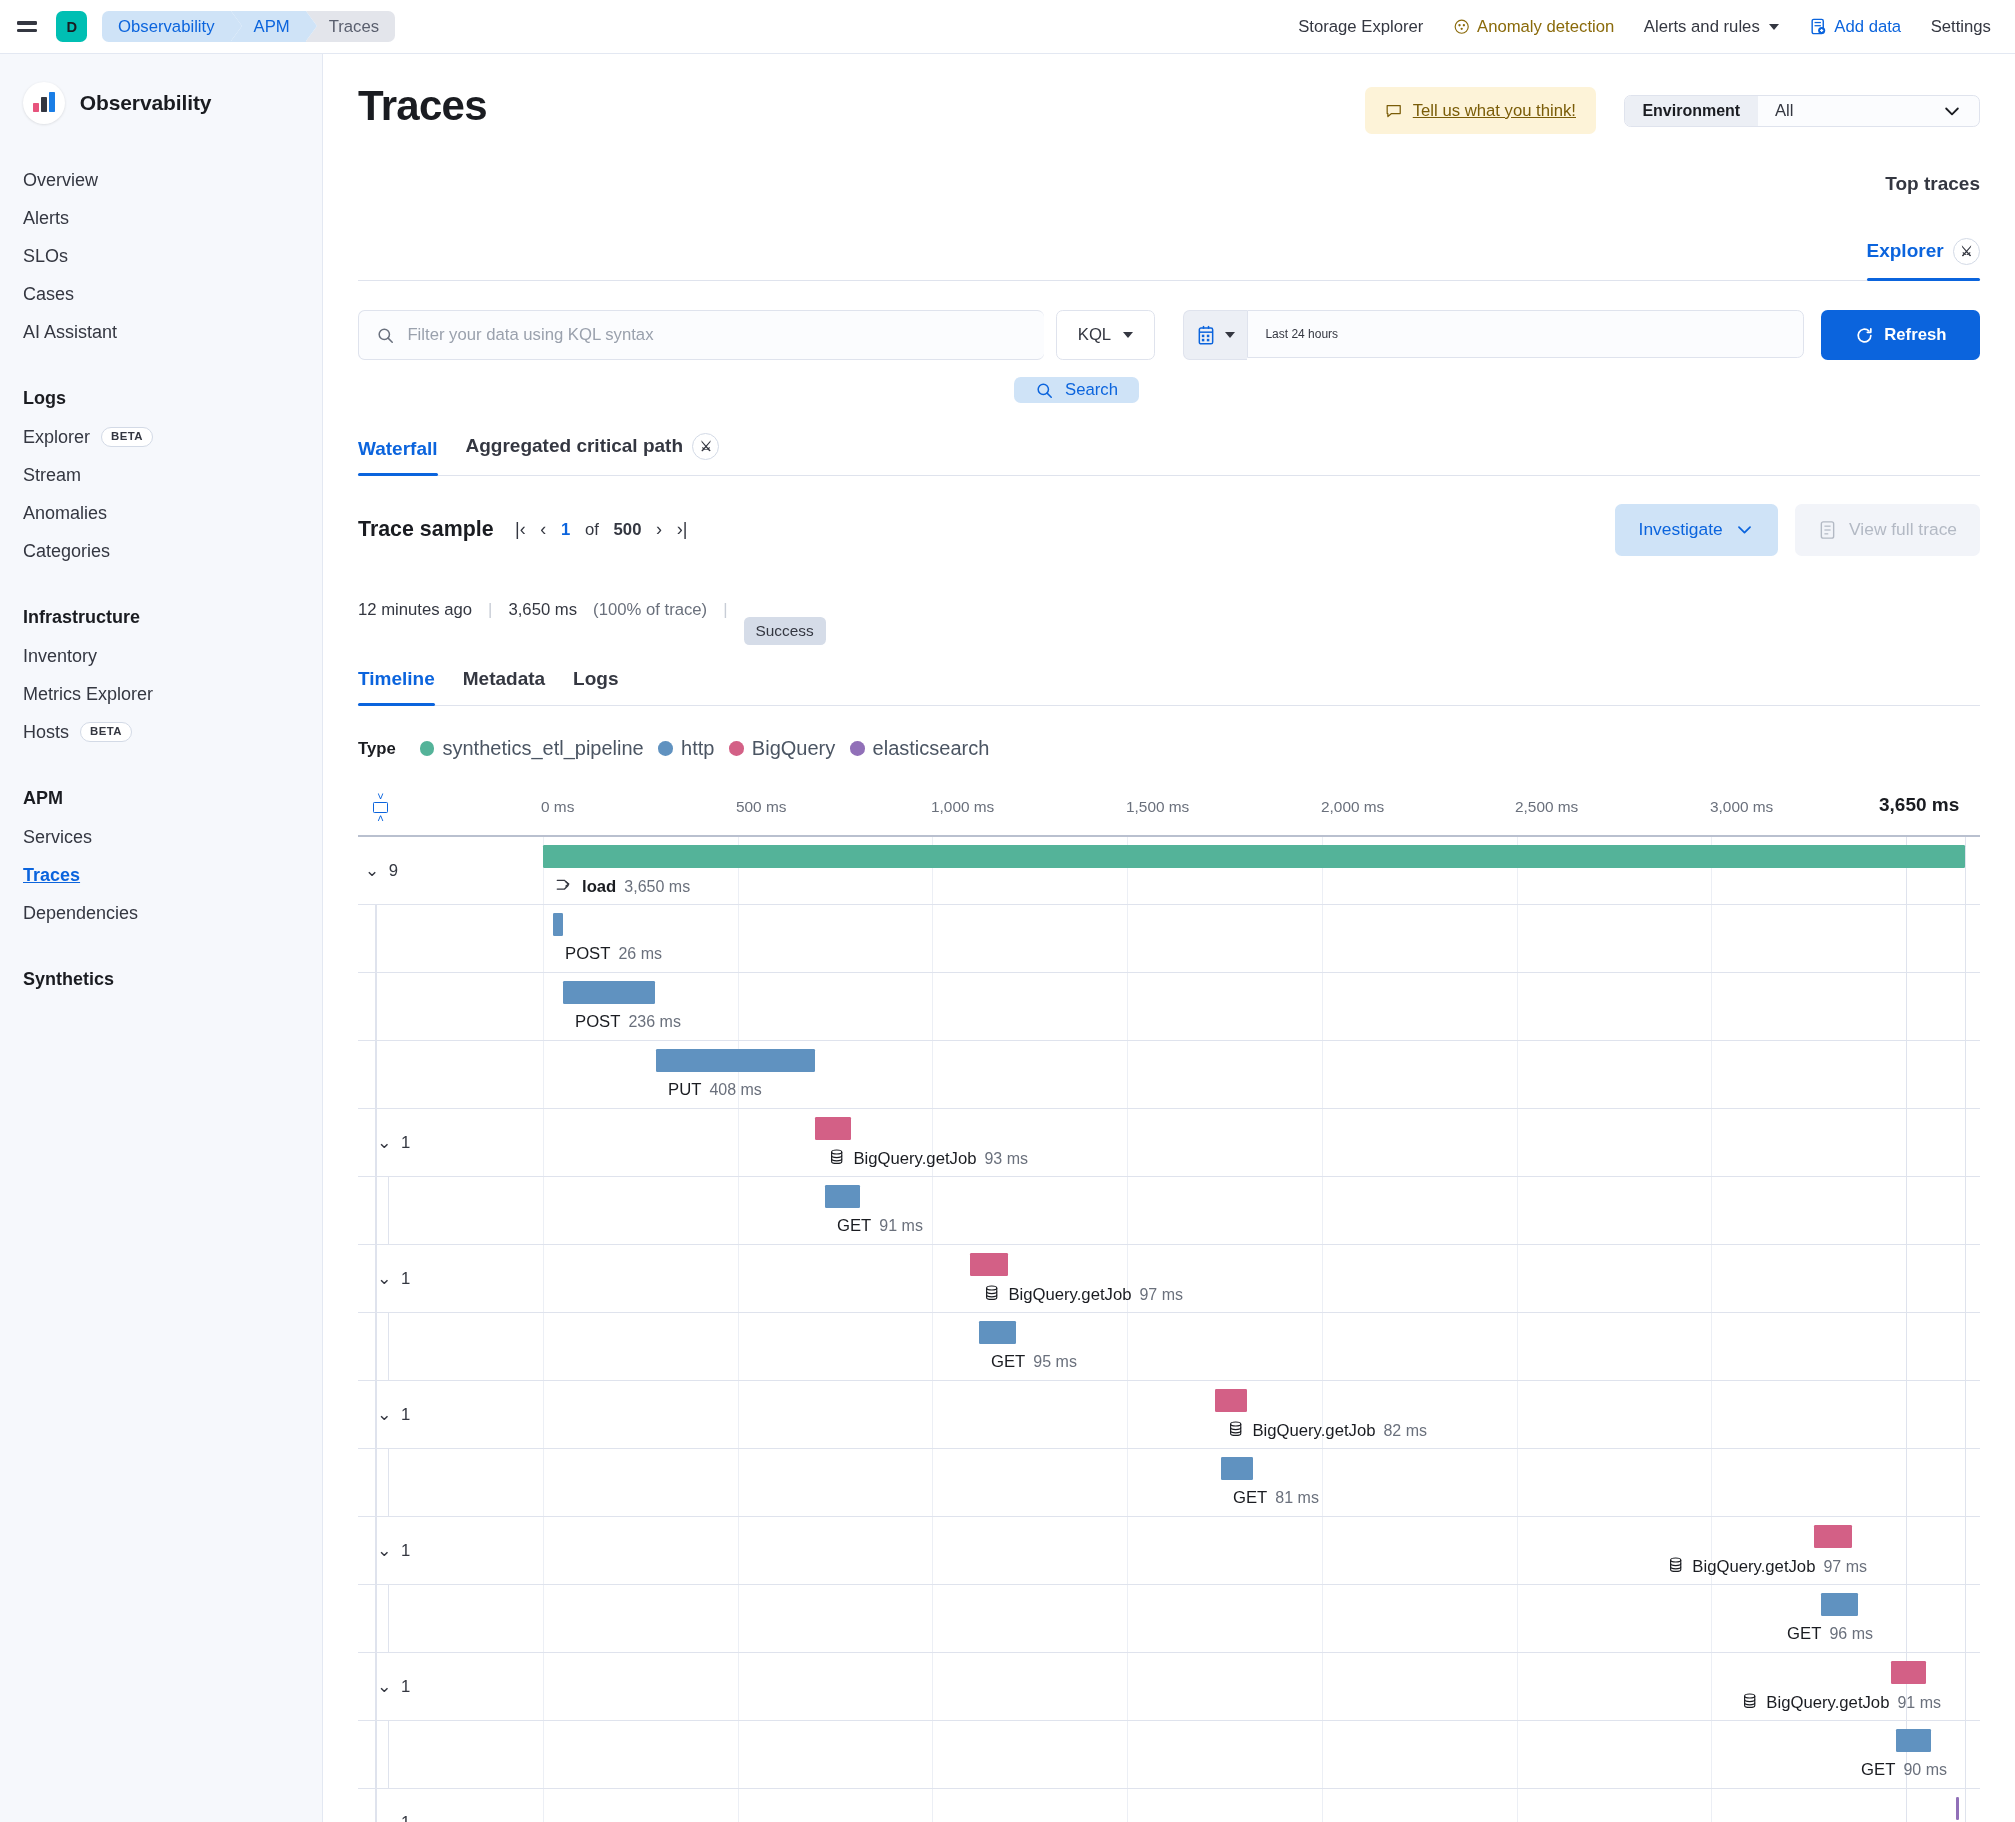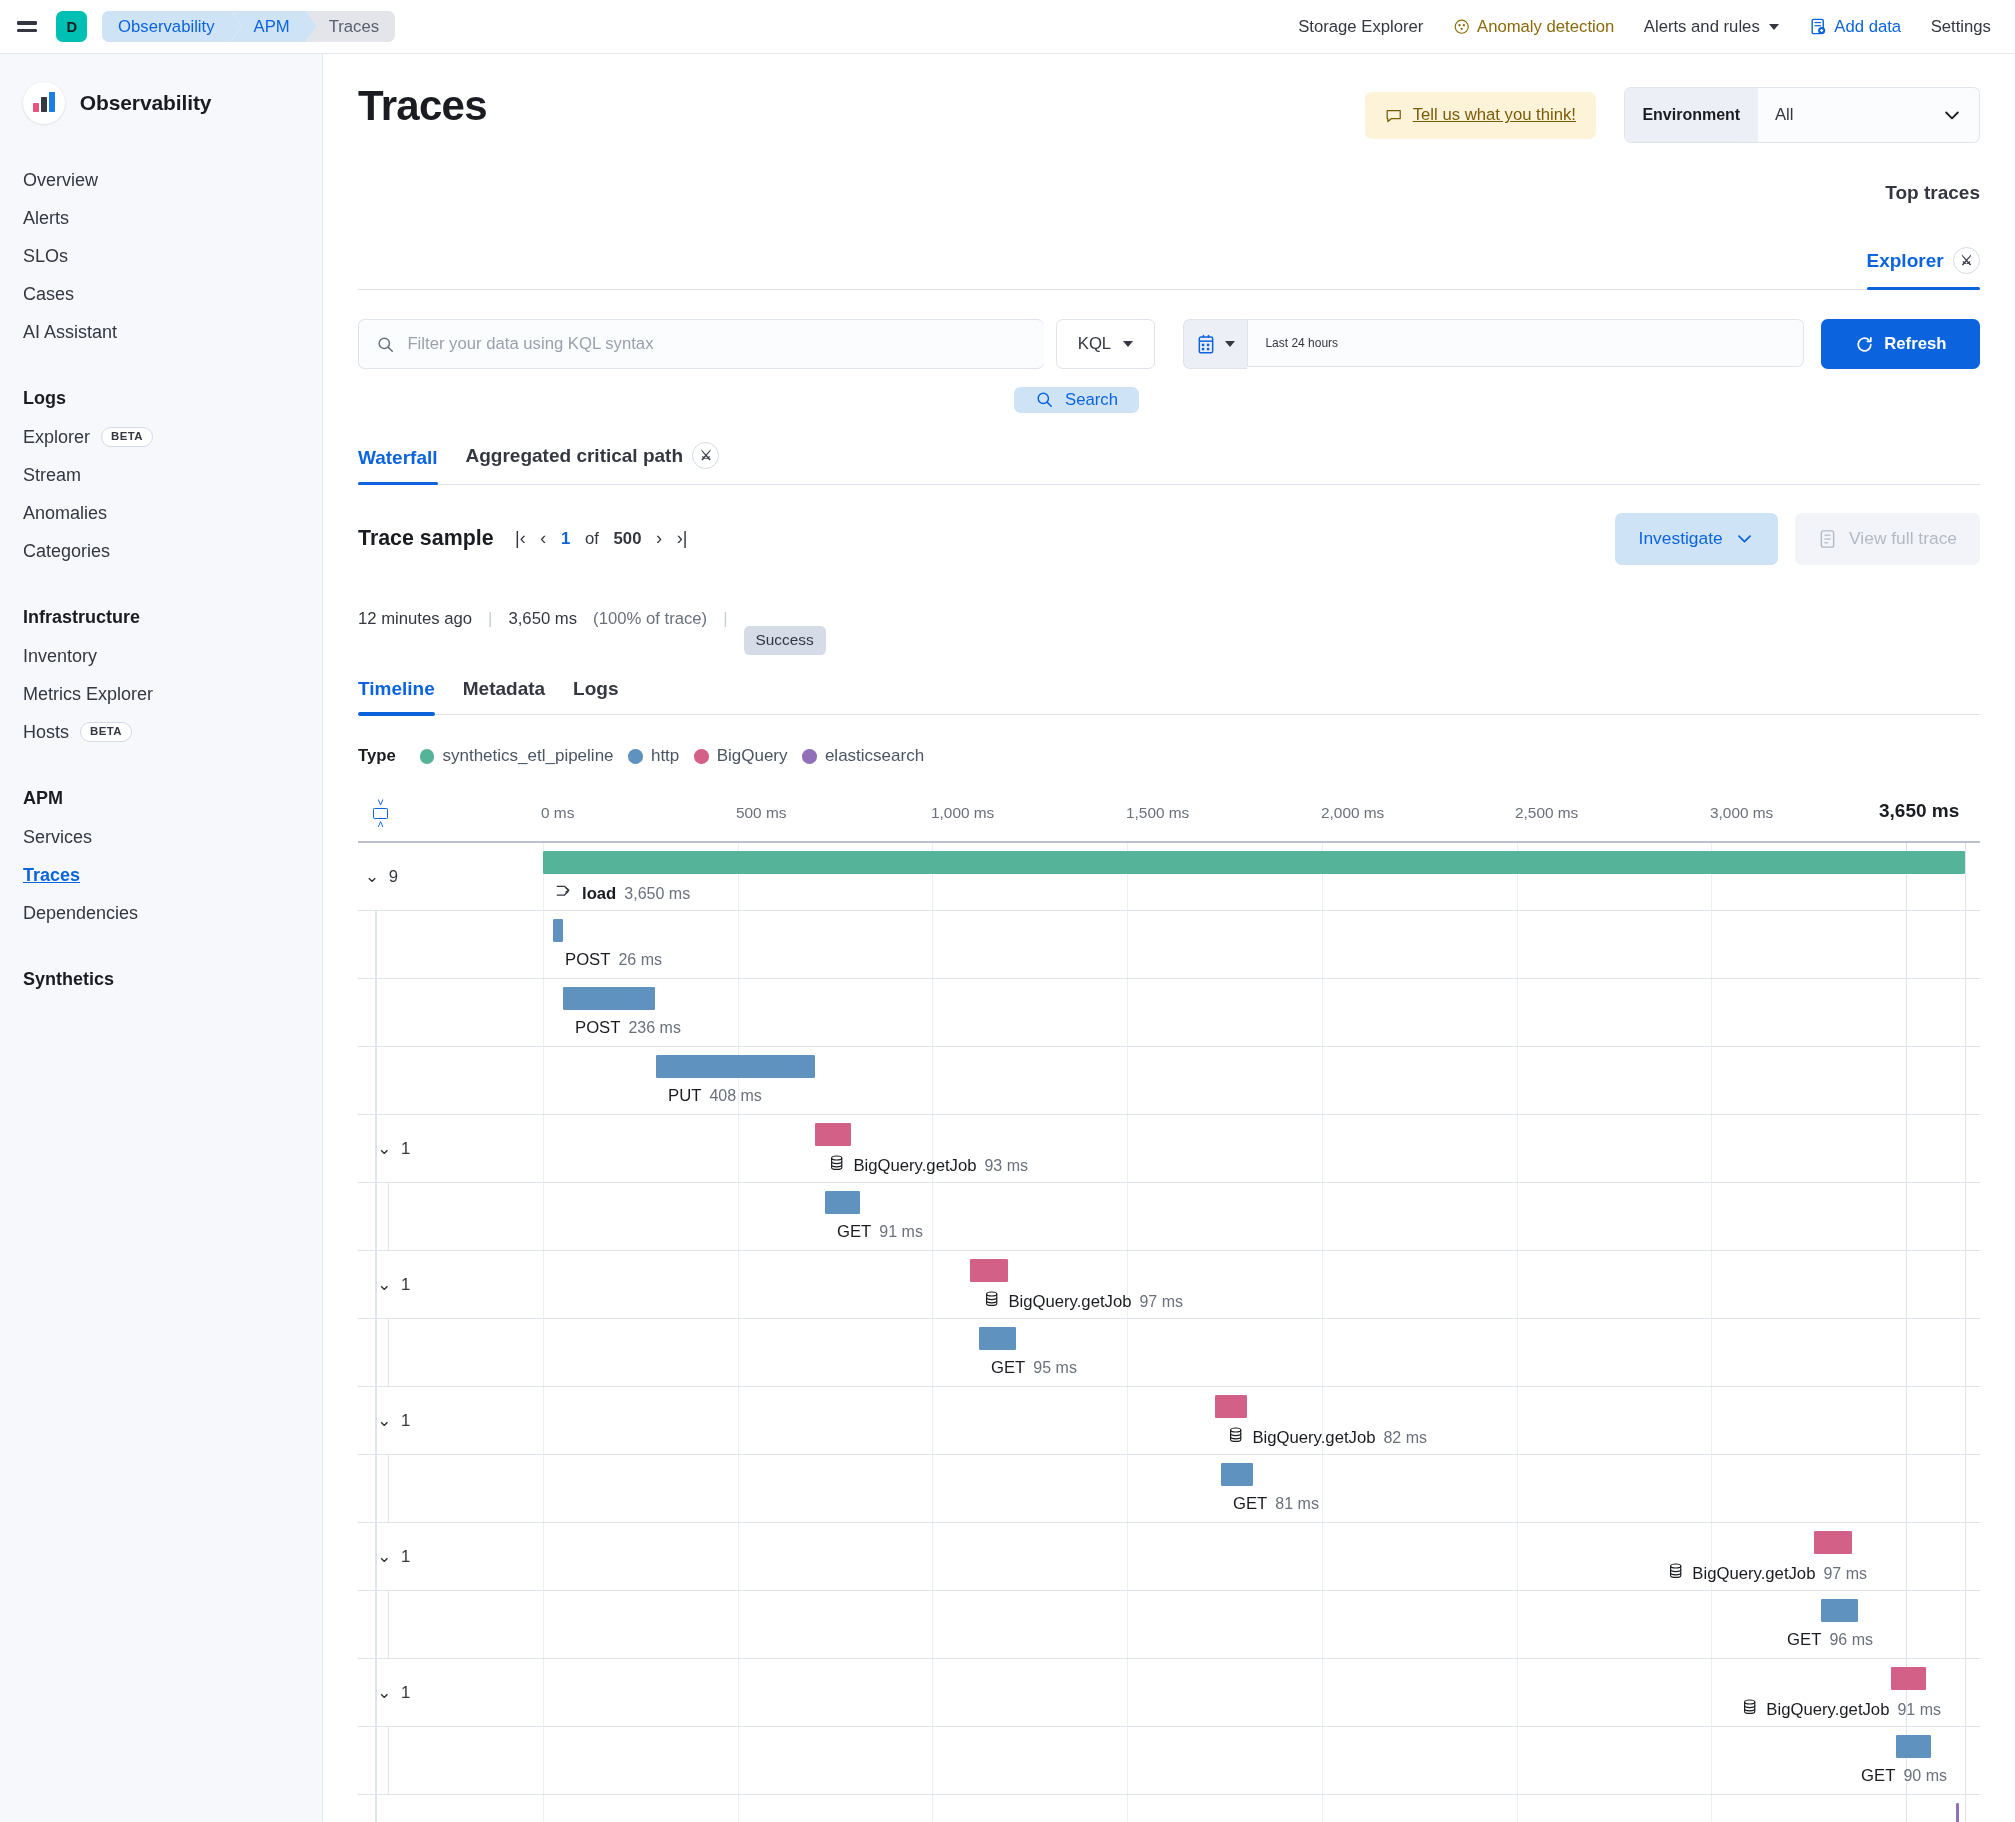--- a/index.html
+++ b/index.html
@@ -100,21 +100,21 @@
 
   .page-head { display: flex; align-items: flex-start; padding-top: 28px; }
   .page-title { font-size: 42px; font-weight: 700; letter-spacing: -0.7px; color:#1a1c21; }
   .head-right { margin-left: auto; display: flex; align-items: center; gap: 28px; padding-top: 5.4px;}
   .feedback {
     background: #fdf3d8; border-radius: 6.7px; padding: 13.4px 20px;
     display:flex; align-items:center; gap:10.7px; cursor:pointer;
   }
   .feedback-text { font-size: 16.7px; color: #7a5c08; text-decoration: underline; }
   .env-select {
-    display:flex; align-items:stretch; height: 56px; width: 356px;
+    display:flex; align-items:stretch; height: 32px; width: 356px;
     border: 0.7px solid #dfe3ed; border-radius: 6.7px; overflow: hidden;
     background: #fbfcfe;
   }
   .env-label { background: #eceff5; display:flex; align-items:center; padding: 0 17.4px; font-size: 16px; font-weight: 700; color:#1a1c21; }
   .env-value { flex: 1; display:flex; align-items:center; padding: 0 17.4px; font-size: 16.7px; color:#343741; }
   .env-caret { display:flex; align-items:center; padding-right: 17.4px; }
 
   
   .tabs { display:flex; align-items:flex-end; gap: 28px; margin-top: 39px; border-bottom: 1.3px solid #dfe3ed; flex-direction: column;}
   .tab { font-size: 19px; font-weight: 700; color:#343741; padding-bottom: 14.7px; cursor:pointer; position:relative; display:flex; align-items:center; gap:9.4px;}
@@ -178,21 +178,21 @@
   .ts-meta { display:flex; align-items:center; gap: 16px; margin-top: 19px; font-size: 16.7px; color:#343741;}
   .ts-meta .sep { color:#c8cdd6; }
   .ts-sub { color:#6a707c; }
   .pill-success { background:#d5dce8; border-radius:5.4px; padding: 5.4px 12px; font-size: 15.4px; color:#343741;margin-top:42px; }
 
   .tabs3 { display:flex; align-items:flex-end; gap: 28px; margin-top: 23px; border-bottom: 1.3px solid #dfe3ed;}
 
   
   .legend { display:flex; align-items:center; gap: 14.7px; margin-top: 31px; }
   .legend-title { font-size:16.7px; font-weight:700; color:#1a1c21; margin-right: 9.4px;}
-  .legend-item { display:flex; align-items:center; gap:8px; font-size:17px; color:#4b5563; }
+  .legend-item { display:flex; align-items:center; gap:8px; font-size:20px; color:#4b5563; }
   .dot { width: 14.7px; height: 14.7px; border-radius: 50%; display:inline-block; }
 
   
   .axis { position: relative; height: 52px; margin-top: 23px; }
   .axis-toggle { position:absolute; left: 10.7px; top: 6.7px; width: 24px; height: 35px; display:flex; flex-direction:column; align-items:center; justify-content:center; gap:2px; color:#0b64dd; cursor:pointer;}
   .axis-toggle .ch { font-size: 11.4px; line-height: 6.7px; }
   .axis-toggle .sq { width:14.7px; height:10.7px; border:1.3px solid #0b64dd; border-radius:1.3px; }
   .tick { position:absolute; top: 14.7px; font-size: 15.4px; color:#6a707c; white-space:nowrap; }
   .tick.end { font-size: 19px; font-weight: 700; color:#1a1c21; top: 10.7px;}
 

